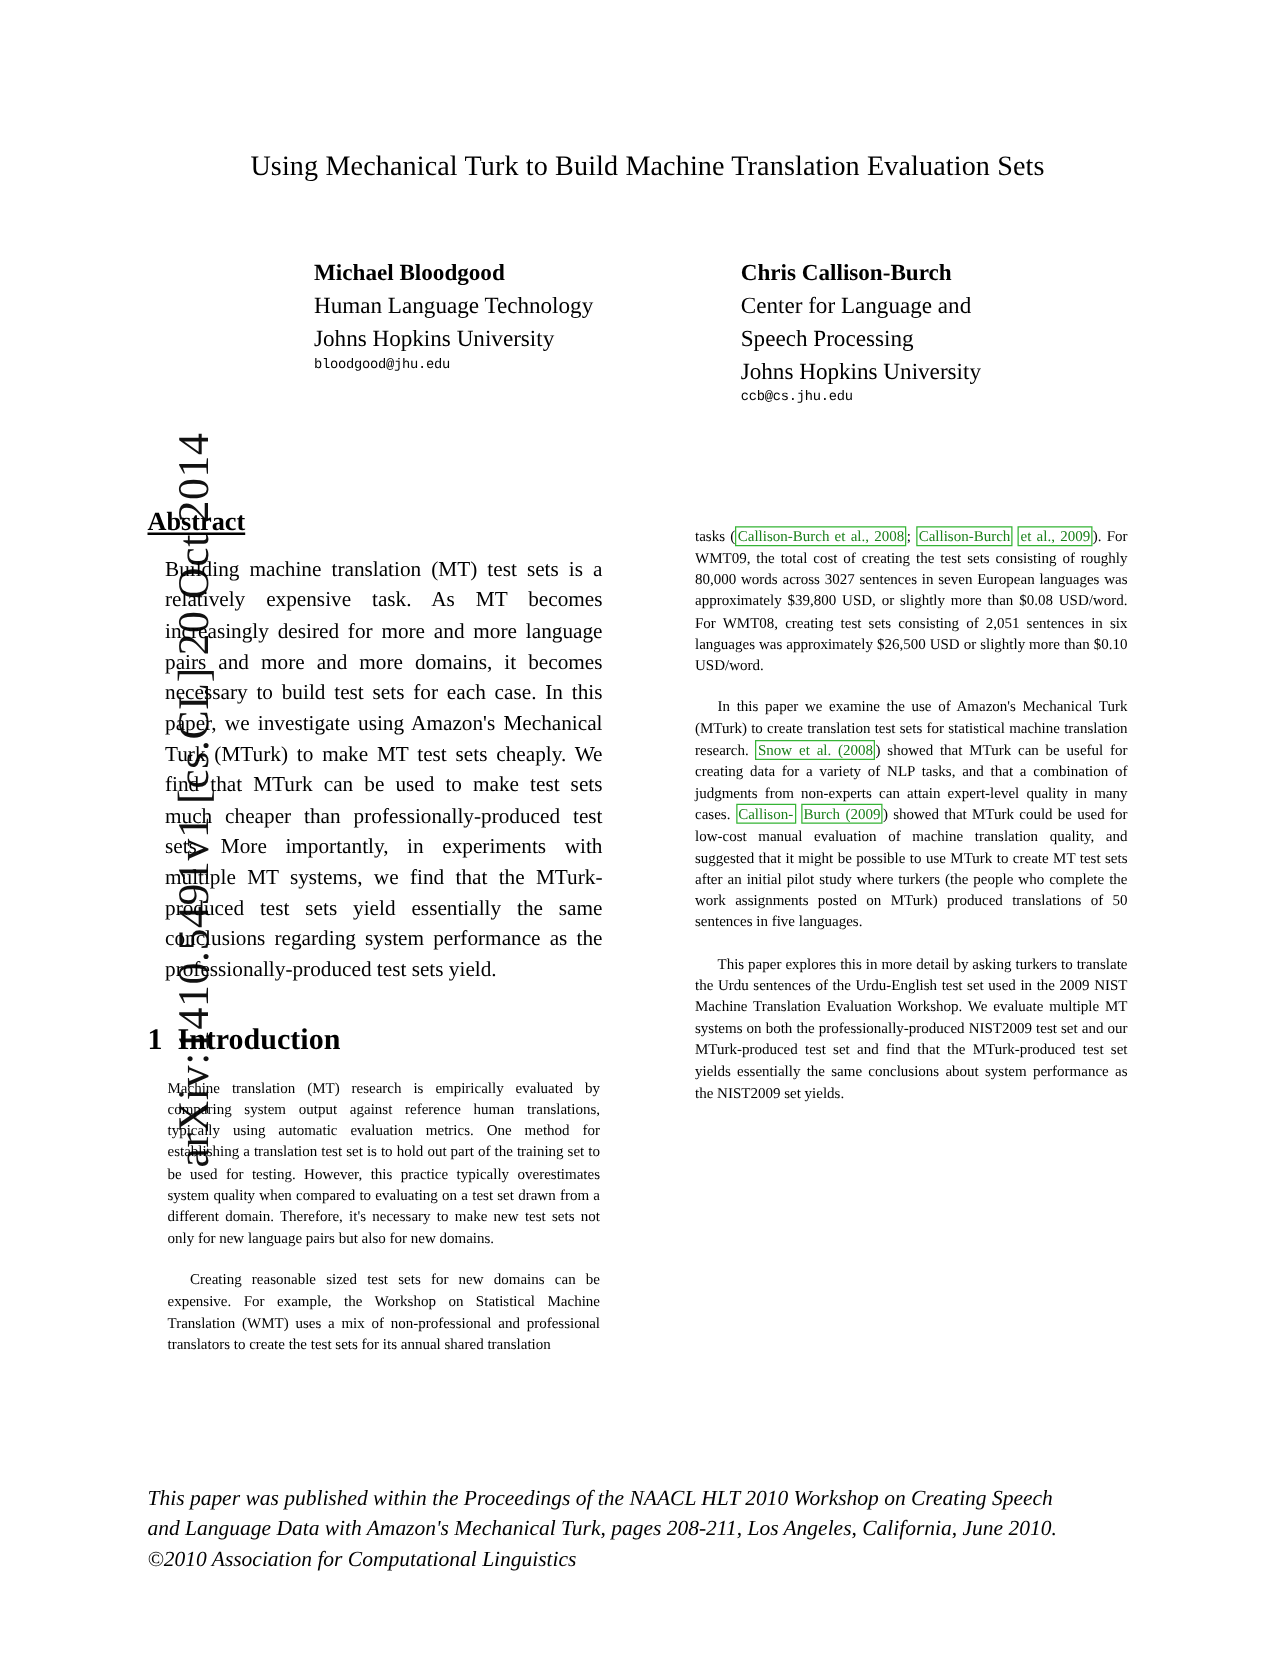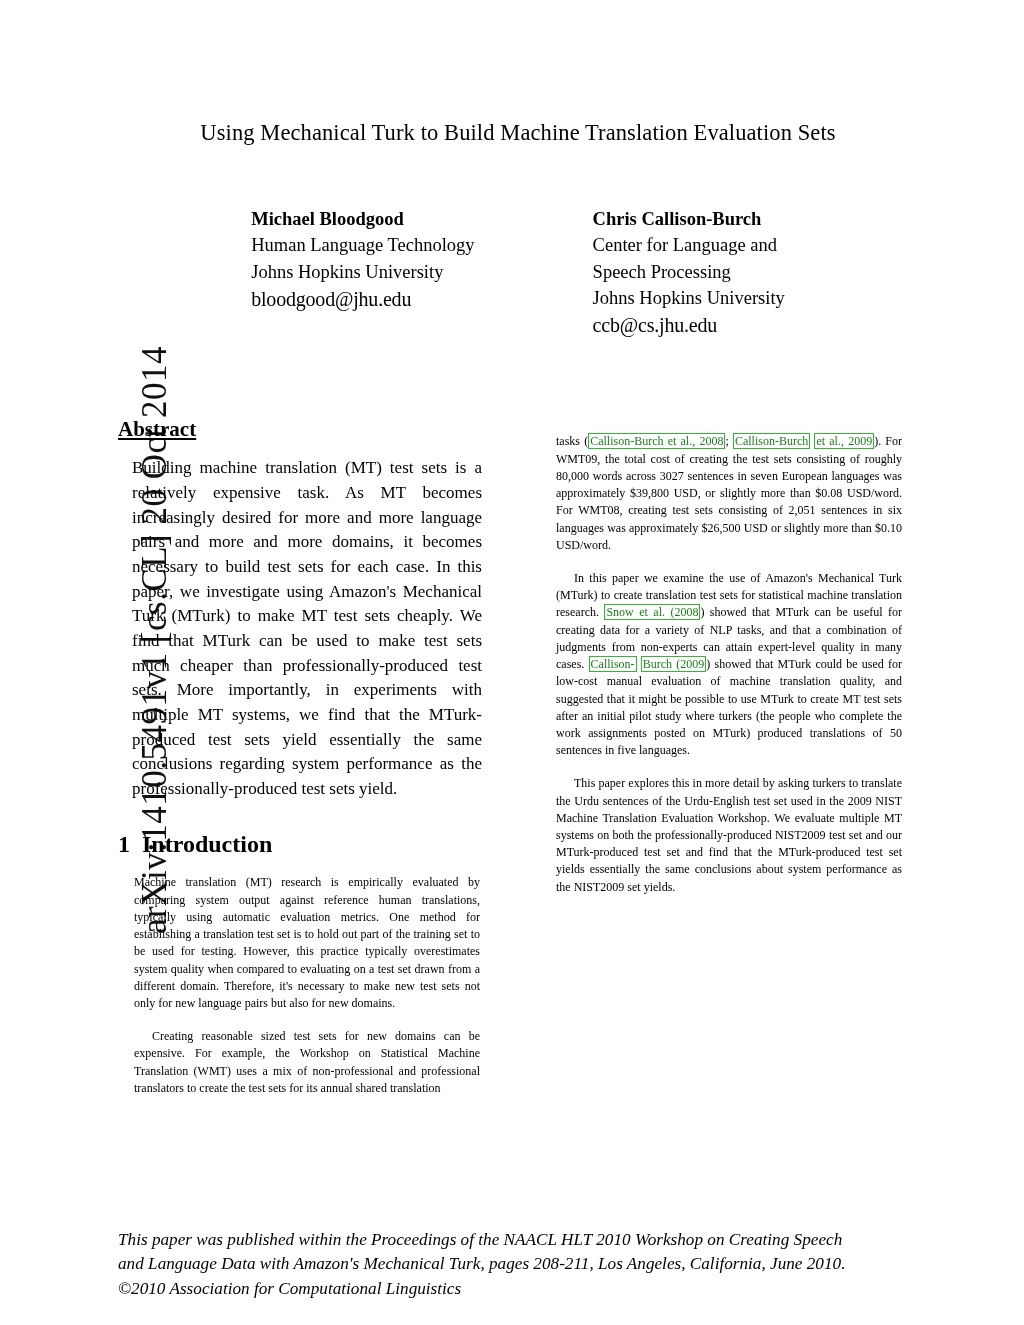--- a/index.html
+++ b/index.html
@@ -58,22 +58,22 @@
   .author-block {
     text-align: left;
     font-size: 18.5px;
     line-height: 1.42;
   }
   .author-name {
     font-weight: bold;
     font-size: 18.5px;
   }
   .author-email {
-    font-family: Liberation Serif, serif;
-    font-size: 20px;
+    font-family: Liberation Mono, monospace;
+    font-size: 11px;
     letter-spacing: -0.2px;
   }
 
   
   .columns {
     margin-top: 78px;
     display: flex;
     gap: 44px;
   }
   .col {
@@ -128,21 +128,21 @@
     color: #1a7f1a;
     border: 1px solid #35b435;
     padding: 0 1px;
     line-height: 1.15;
   }
 
   
   .footer {
     position: absolute;
     left: 118px;
-    top: 1228px;
+    top: 1187px;
     width: 800px;
     font-style: italic;
     font-size: 17.2px;
     line-height: 1.42;
     text-align: center;
   }
   .footer .line1, .footer .line2 { text-align: justify; }
   .footer .line3 { text-align: left; }
   .copy {
     font-style: italic;

